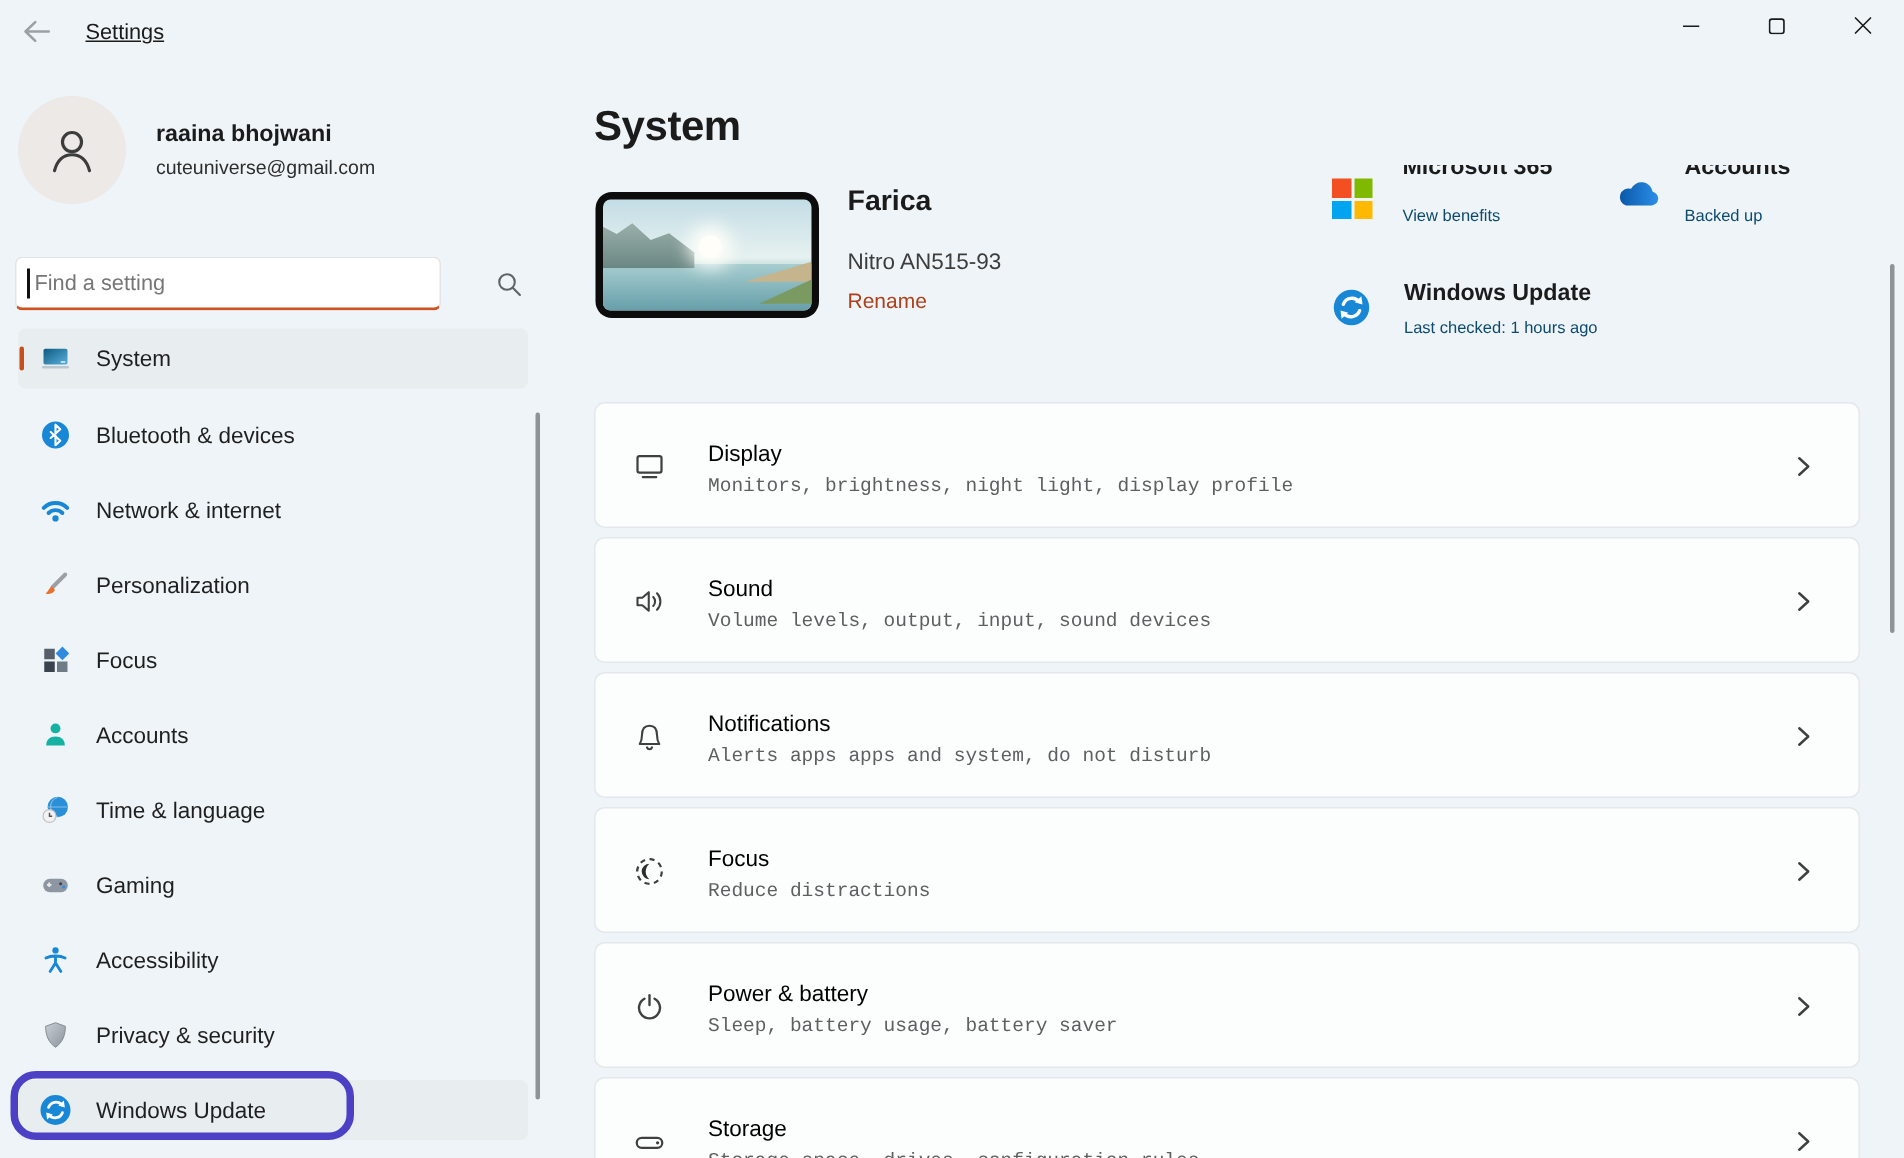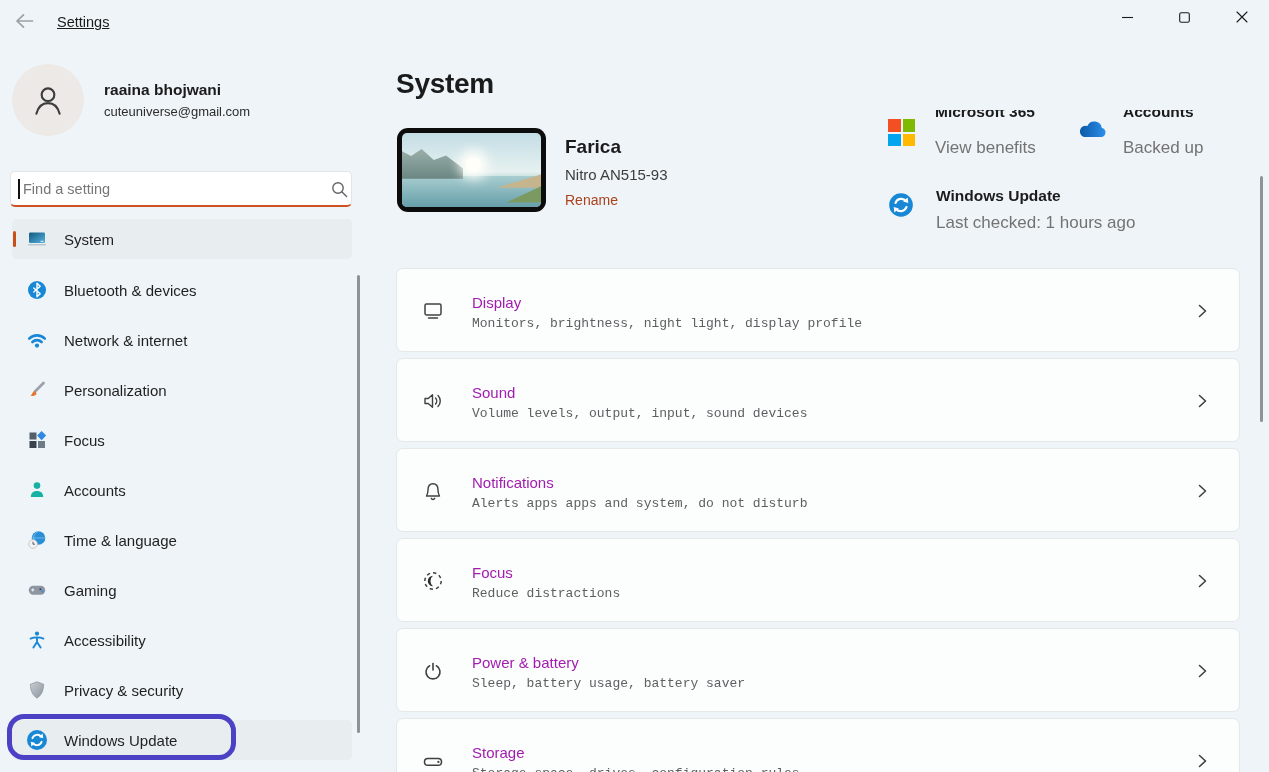--- a/index.html
+++ b/index.html
@@ -16,21 +16,21 @@
   .back-btn { left:13px; top:13px; width:22px; height:18px; cursor:pointer; background:none; border:none; }
   .app-title { left:57px; top:14px; font-size:14.5px; color:#1b1b1b;text-decoration:underline; }
   .win-btn { background:none; border:none; cursor:pointer; position:absolute; width:34px; height:26px; top:4px; display:flex; align-items:center; justify-content:center; }
   .win-min { left:1110px; } .win-max { left:1167px; } .win-close { left:1225px; }
 
   
   .avatar { left:12px; top:64px; width:72px; height:72px; border-radius:50%; background:#ece9e6; display:flex; align-items:center; justify-content:center; }
   .user-name { left:104px; top:81px; font-size:15.5px; font-weight:700; }
   .user-email { left:104px; top:104px; font-size:13px; color:#2d2d2d;text-align:center; }
 
-  .search-box { left:10px; top:171px; width:342px; height:36px; background:#ffffff;
+  .search-box { left:10px; top:171px; width:284px; height:36px; background:#ffffff;
     border:1px solid #e4e4e4; border-bottom:2.5px solid #ce5120; border-radius:5px; }
   .search-input { position:absolute; left:12px; top:2px; width:290px; height:29px; border:none; outline:none;
     font-family:"Liberation Sans", sans-serif; font-size:14.5px; color:#1b1b1b; background:transparent; }
   .search-input::placeholder { color:#767676; }
   .search-caret { position:absolute; left:7px; top:7px; width:1.5px; height:20px; background:#111; }
   .search-glyph { position:absolute; left:320px; top:9px; }
 
   .nav-item { position:absolute; left:12px; width:340px; height:40px; border-radius:5px;
     display:flex; align-items:center; padding-left:14px; cursor:pointer; }
   .nav-item.selected, .nav-item.hovered { background:#e8edf0; }
@@ -54,36 +54,36 @@
   .scene .sun { position:absolute; left:46%; top:32%; width:15px; height:15px; border-radius:50%;
     background:#fffef8; box-shadow:0 0 12px 7px rgba(255,255,250,0.95); }
   .scene .mtn-left { position:absolute; left:0; top:18%; width:44%; height:44%;
     background:linear-gradient(180deg,#9fb3ad,#6a8683); 
     clip-path:polygon(0 100%,0 15%,15% 30%,32% 8%,52% 42%,72% 28%,100% 68%,100% 100%); }
   .scene .shore-right { position:absolute; right:0; bottom:26%; width:32%; height:18%;
     background:#c6b48c; clip-path:polygon(100% 0,100% 100%,0 100%); }
   .scene .green-right { position:absolute; right:0; bottom:6%; width:28%; height:22%;
     background:#7a9a62; clip-path:polygon(100% 0,100% 100%,10% 100%); }
 
-  .device-name { left:565px; top:136px; font-size:19px; font-weight:700; }
+  .device-name { left:565px; top:124px; font-size:19px; font-weight:700; }
   .device-model { left:565px; top:166px; font-size:15px; color:#3d3d3d; }
   .rename-link { left:565px; top:192px; font-size:14px; color:#ac411c; cursor:pointer; background:none; border:none; font-family:"Liberation Sans", sans-serif; }
 
   .status-area { left:880px; top:110px; width:340px; height:128px; overflow:hidden; }
   .status-title { position:absolute; font-size:15.5px; font-weight:700; color:#1b1b1b; white-space:nowrap; }
-  .status-sub { position:absolute; font-size:17px; color:#737373; white-space:nowrap; }
+  .status-sub { position:absolute; font-size:11px; color:#0c4a6e; white-space:nowrap; }
   .ms-logo { position:absolute; left:8px; top:9px; width:27px; height:27px; }
   .ms-logo i { position:absolute; width:12.5px; height:12.5px; }
   .ms-sq1 { left:0; top:0; background:#f25022; } .ms-sq2 { right:0; top:0; background:#7fba00; }
   .ms-sq3 { left:0; bottom:0; background:#00a4ef; } .ms-sq4 { right:0; bottom:0; background:#ffb900; }
 
   .settings-card { position:absolute; left:396px; width:844px; height:84px; background:#fcfdfd;
     border:1px solid #e4e8ea; border-radius:7px; cursor:pointer; }
   .card-icon { position:absolute; left:24px; top:30px; }
-  .card-title { position:absolute; left:75px; top:25px; font-size:15px; color:#a21caf; }
+  .card-title { position:absolute; left:75px; top:25px; font-size:15px; color:#000000; }
   .card-sub { position:absolute; left:75px; top:47px; font-size:13px; color:#5d5f61;font-family:Liberation Mono, monospace; }
   .card-chevron { position:absolute; right:28px; top:33px; }
 </style>
 </head>
 <body>
 
 <header>
   <button class="abs back-btn">
     <svg width="19" height="16" viewBox="0 0 19 16">
         <path d="M17.5 8 H2 M2 8 L8.5 1.8 M2 8 L8.5 14.2" stroke="#9aa0a5" stroke-width="1.7" fill="none" stroke-linecap="round" stroke-linejoin="round"></path>

